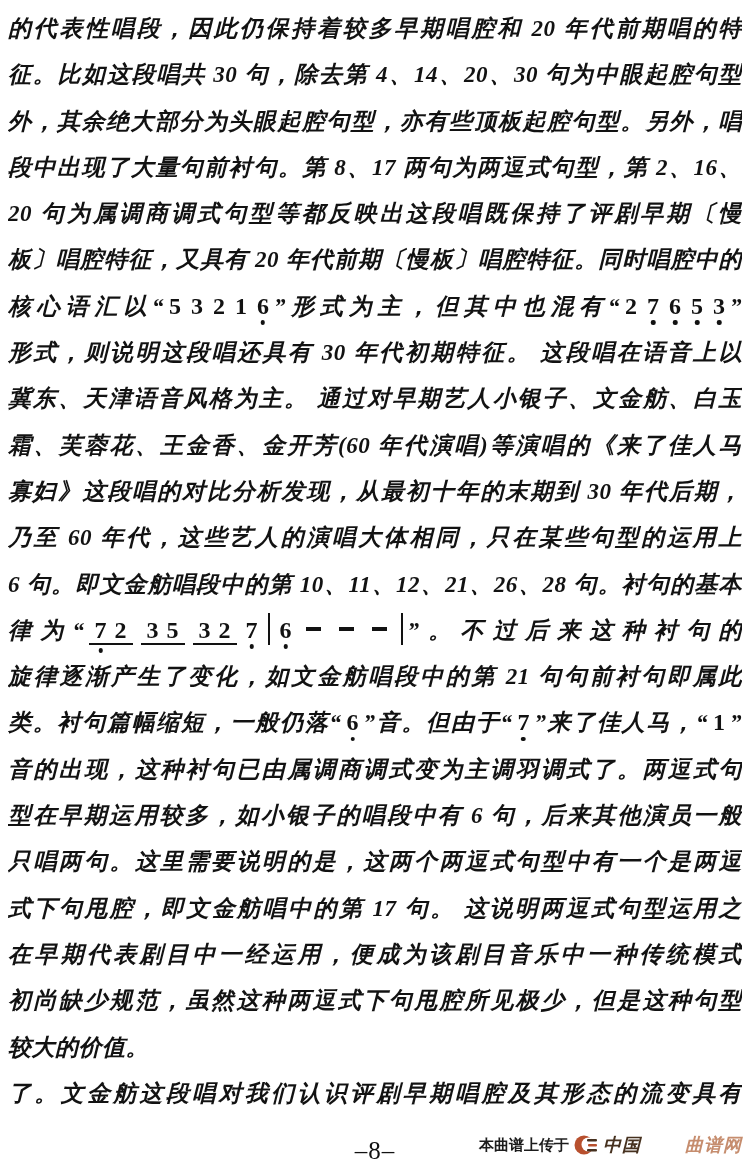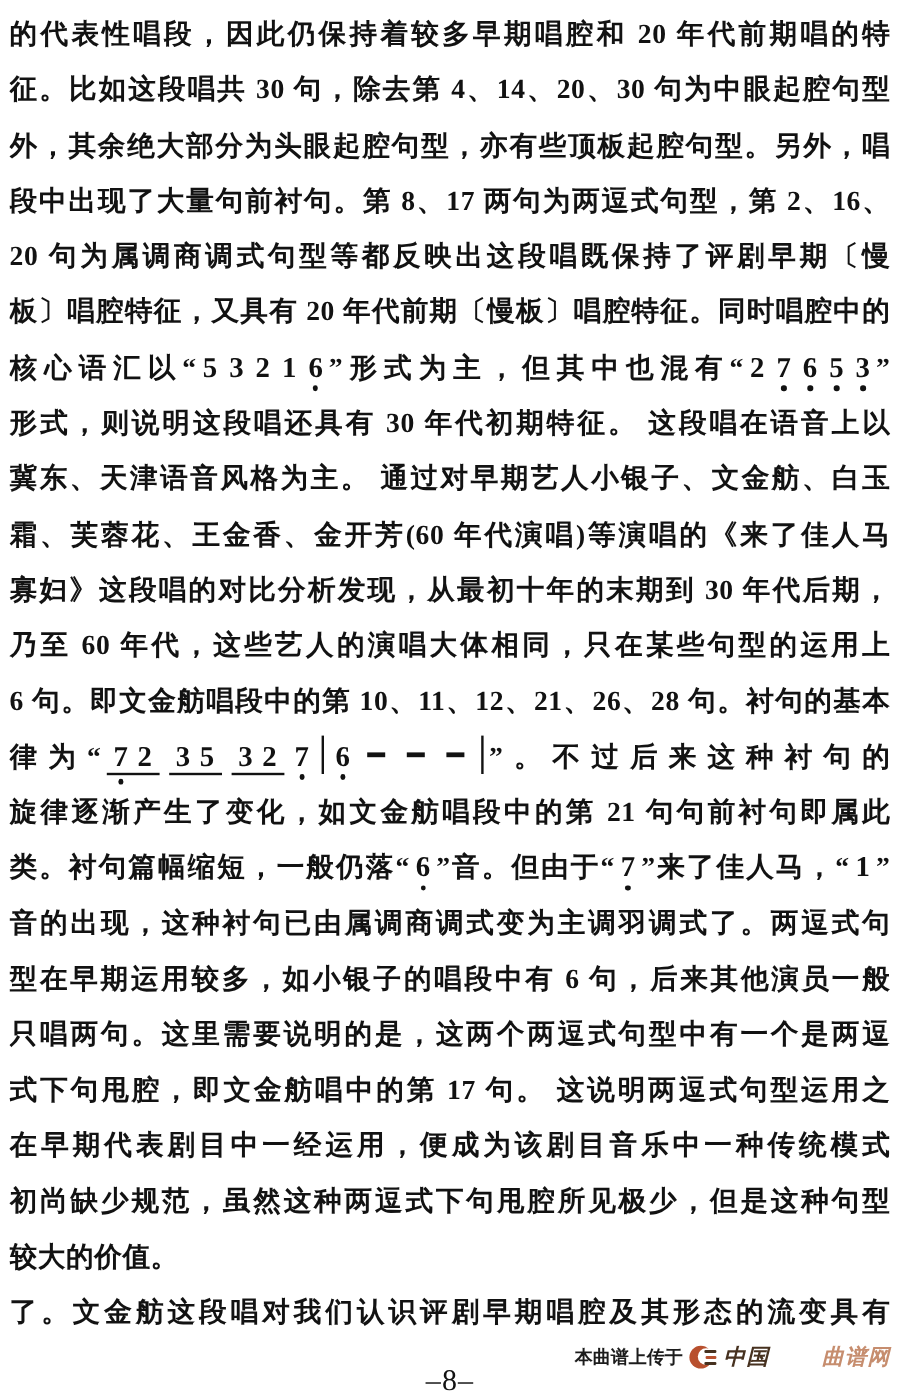--- a/index.html
+++ b/index.html
@@ -14,21 +14,21 @@
   }
   .text-block{position:absolute;top:6px;left:8px;right:8px;}
   .line{
     height:46.3px;line-height:46.3px;
     overflow:hidden;
     font-size:23px;font-weight:600;
     text-align:justify;text-align-last:justify;
     white-space:normal;
   }
   .line.last{text-align:left;text-align-last:left;}
-  .txt{letter-spacing:.5px;}
+  .txt{letter-spacing:.5px;font-style:italic;}
   
   .note{
     display:inline-block;position:relative;
     font-family:"Liberation Serif","DejaVu Serif",serif;
     font-weight:bold;font-size:24px;line-height:1;
     margin:0 5px;vertical-align:baseline;
   }
   .ngroup{
     display:inline-block;line-height:1;
     border-bottom:2.5px solid var(--ink,#121212);
@@ -51,21 +51,21 @@
     background:var(--ink,#121212);
     vertical-align:7px;margin:0 9px;
   }
   
   .pageno{
     position:absolute;left:0;right:0;bottom:1px;
     text-align:center;font-size:25px;letter-spacing:1px;
     font-family:"Liberation Serif","DejaVu Serif",serif;
   }
   .watermark{
-    position:absolute;right:8px;bottom:23px;
+    position:absolute;right:8px;bottom:9px;
     display:flex;align-items:center;gap:5px;
     font-family:"Liberation Sans","DejaVu Sans",sans-serif;
   }
   .wm-prefix{font-size:15px;font-weight:600;color:#1c1c1c;}
   .wm-logo{display:block;}
   .site-name{font-size:18px;font-weight:bold;font-style:italic;letter-spacing:1px;}
   .site-primary{color:var(--site-dark,#46311f);}
   .site-secondary{color:var(--site-light,#c68d6e);padding-left:44px;}
 </style>
 </head>

